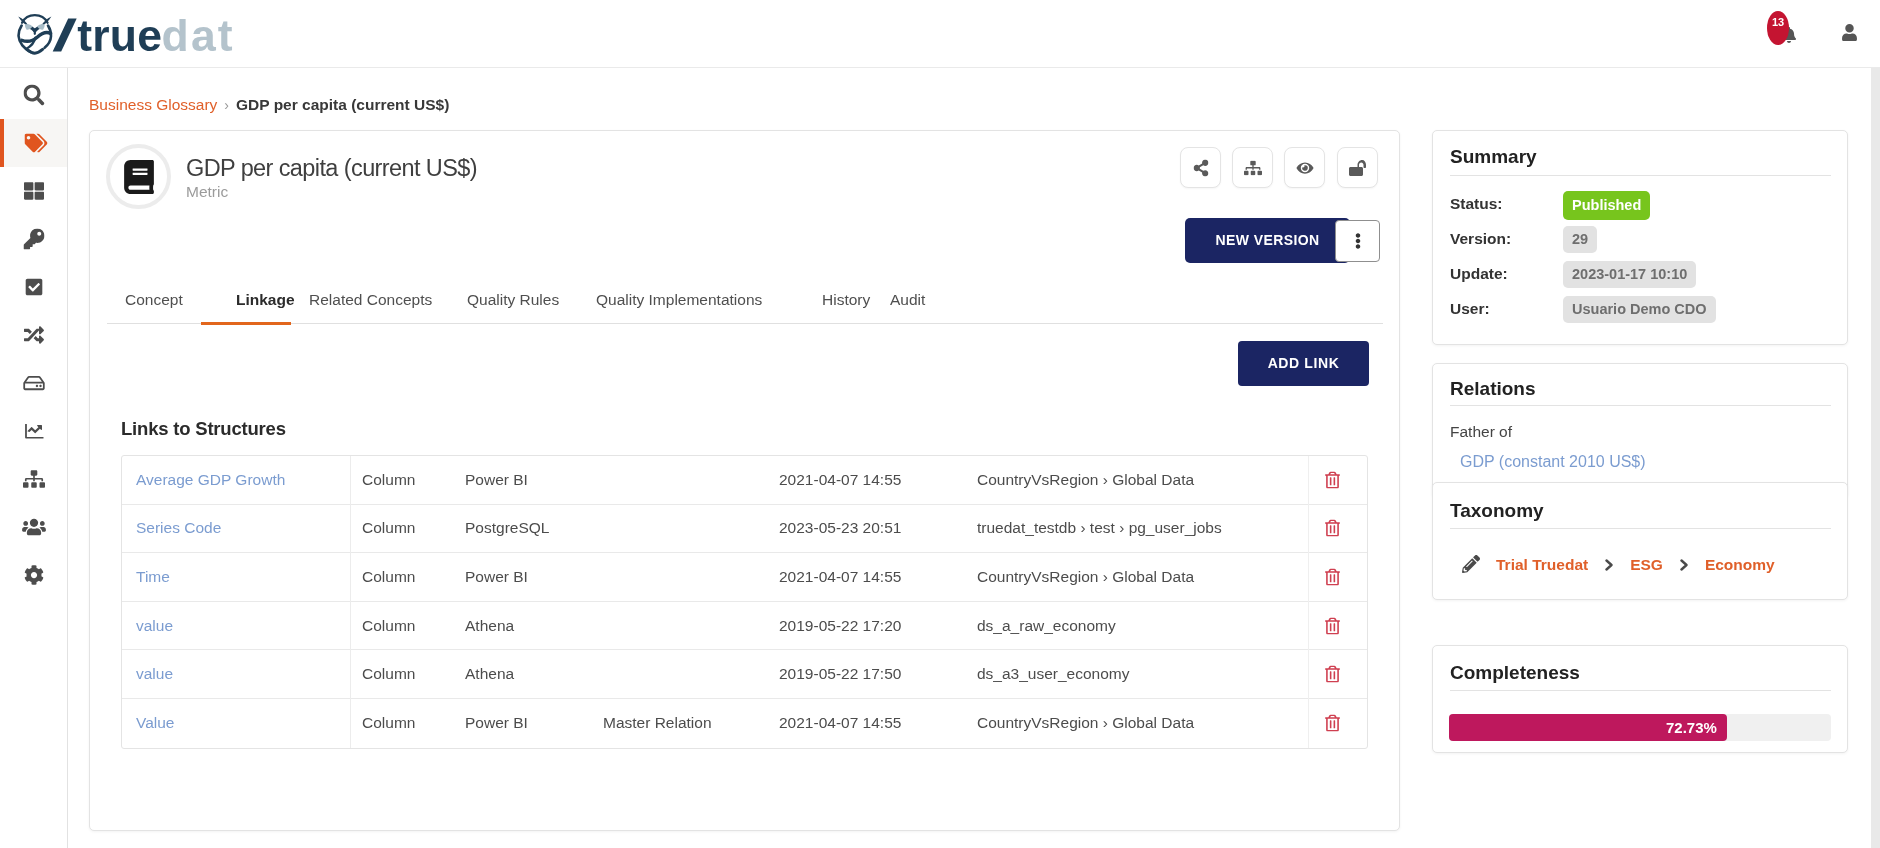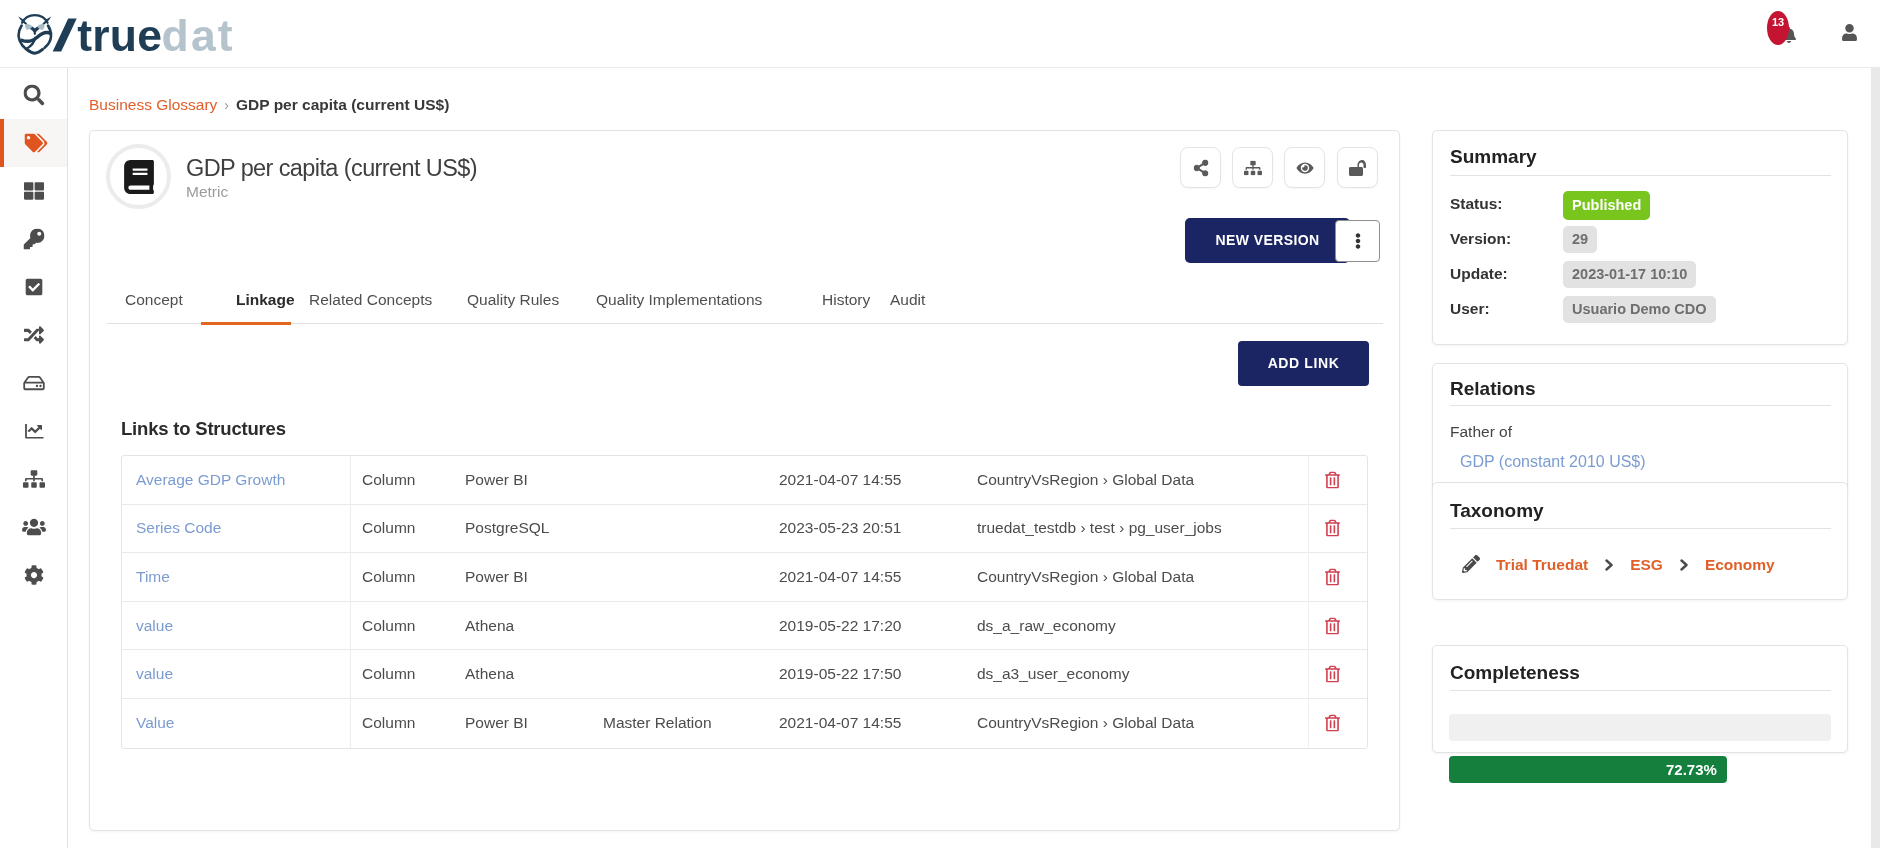--- a/index.html
+++ b/index.html
@@ -77,22 +77,22 @@
 
   .slabel { position:absolute; left:17px; font-size:15.5px; font-weight:bold; color:#333; }
   .chip { position:absolute; left:130px; border-radius:5px; font-size:14.5px; padding:0 9px;
           background:#e2e2e2; color:#6e6e6e; font-weight:bold; white-space:nowrap; }
   .chip.green { background:#77c51d; color:#fff; font-weight:bold; }
 
   a.bluelink { color:#7b9cd0; text-decoration:none; }
   .olink { color:#e0602a; font-weight:bold; text-decoration:none; }
 
   #bar { position:absolute; left:16px; top:68px; width:382px; height:27px; background:#f0f0f0; border-radius:4px; }
-  #barfill { width:72.73%; height:27px; background:#15803d; border-radius:4px; color:#fff; font-weight:bold;
-             font-size:15px; text-align:right; line-height:27px; padding-right:10px;margin-top:42px; }
+  #barfill { width:72.73%; height:27px; background:#be185d; border-radius:4px; color:#fff; font-weight:bold;
+             font-size:15px; text-align:right; line-height:27px; padding-right:10px; }
 </style>
 </head>
 <body>
 
 <div id="header" class="abs"></div>
 <div id="logo" class="abs" style="left:17px; top:14px;">
 <svg width="240" height="42" viewBox="0 0 240 42">
   <g stroke="#1f3e56" fill="none" stroke-linecap="round" stroke-linejoin="round">
     <path d="M5 8.8 C8 3 13.5 1.2 17.8 1.2 C22.1 1.2 27.6 3 30.6 8.8" stroke-width="2.2"></path>
     <path d="M10.6 12.2 C13.6 13.2 16.2 14.6 17.8 16.8" stroke-width="3.2"></path>

